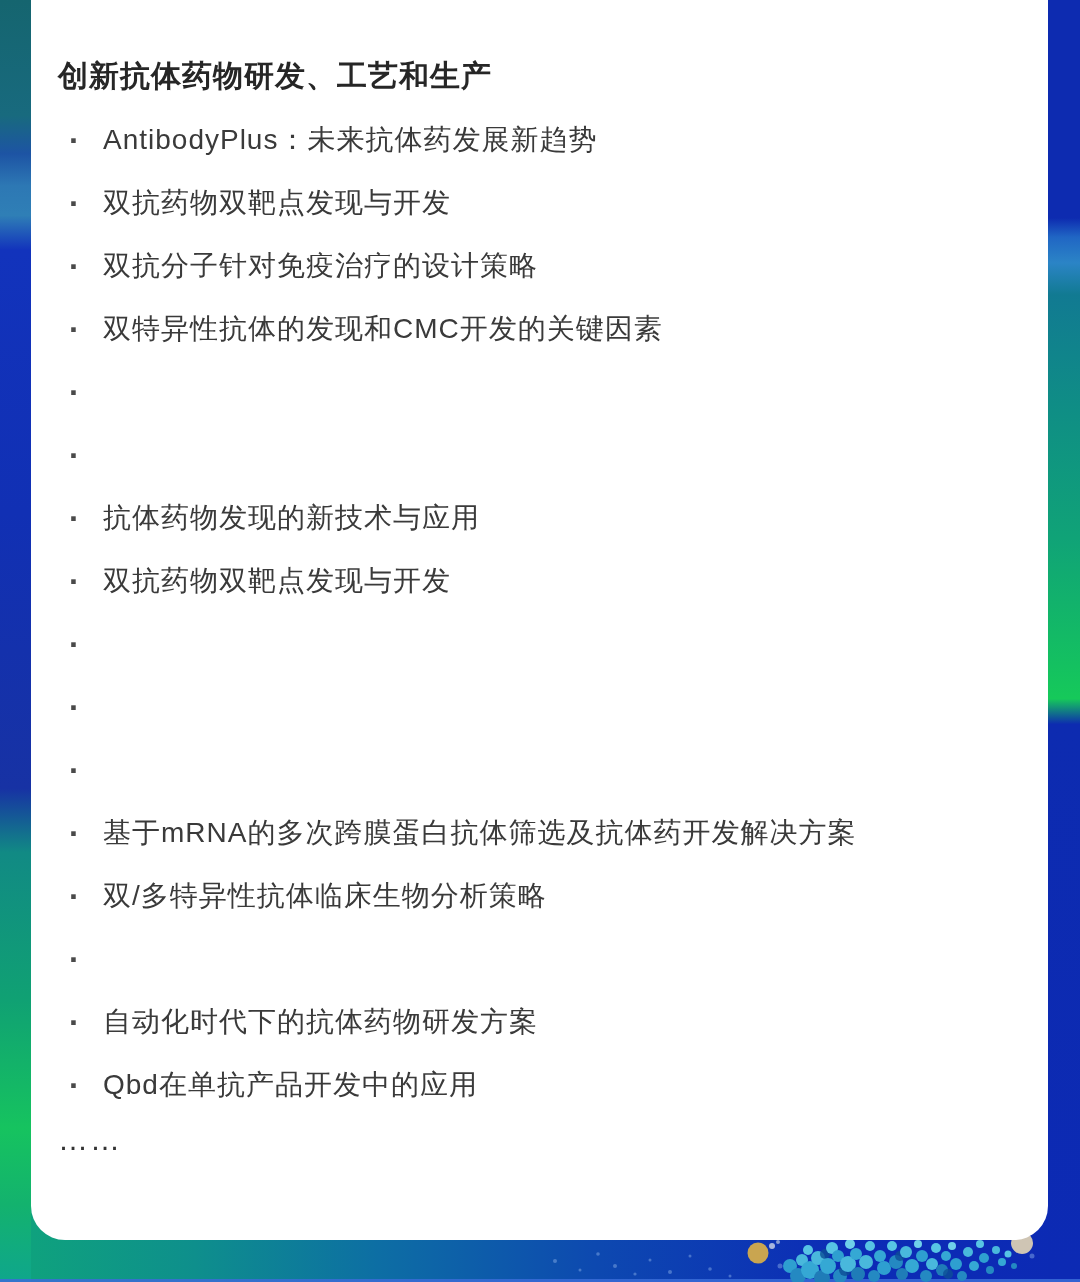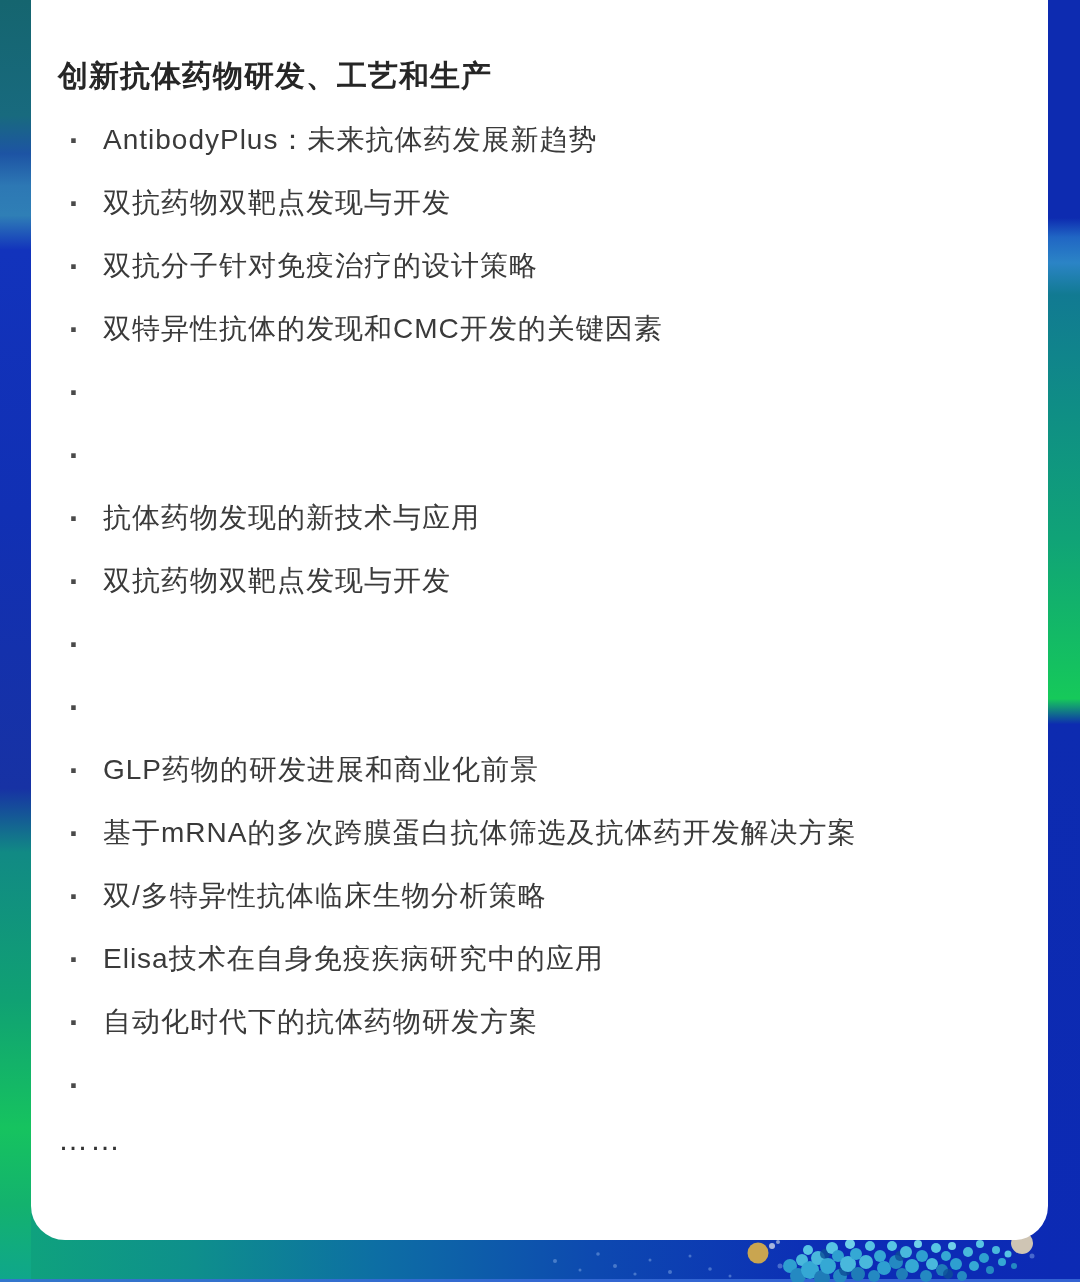--- a/index.html
+++ b/index.html
@@ -186,40 +186,39 @@
           <span class="topic-text">双抗药物双靶点发现与开发</span>
         </li>
         <li class="topic">
           <span class="bullet">·</span>
         </li>
         <li class="topic">
           <span class="bullet">·</span>
         </li>
         <li class="topic">
           <span class="bullet">·</span>
-          <span class="topic-text">GLP药物的研发进展和商业化前景</span>
         </li>
         <li class="topic">
           <span class="bullet">·</span>
           <span class="topic-text">基于mRNA的多次跨膜蛋白抗体筛选及抗体药开发解决方案</span>
         </li>
         <li class="topic">
           <span class="bullet">·</span>
           <span class="topic-text">双/多特异性抗体临床生物分析策略</span>
         </li>
         <li class="topic">
           <span class="bullet">·</span>
-          <span class="topic-text">Elisa技术在自身免疫疾病研究中的应用</span>
         </li>
         <li class="topic">
           <span class="bullet">·</span>
           <span class="topic-text">自动化时代下的抗体药物研发方案</span>
         </li>
         <li class="topic">
           <span class="bullet">·</span>
+          <span class="topic-text">Qbd在单抗产品开发中的应用</span>
         </li>
       </ul>
 
       <div class="ellipsis">……</div>
 
     </div>
   </div>
 
 </div>
 

